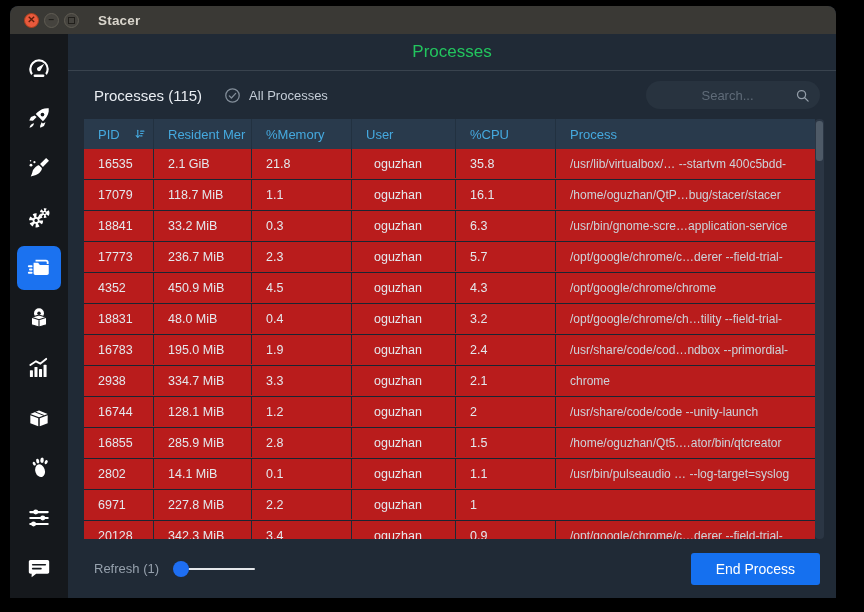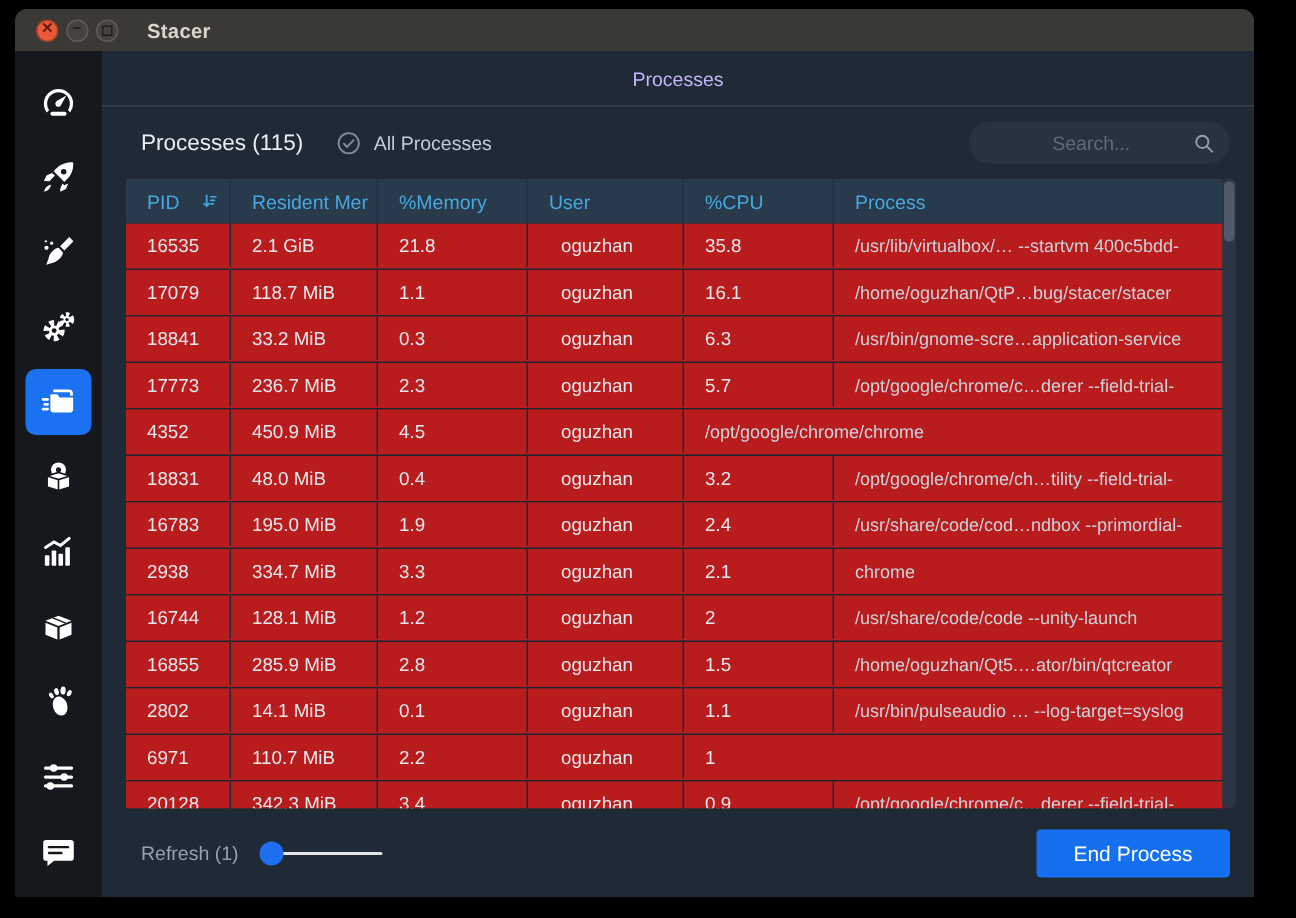--- a/index.html
+++ b/index.html
@@ -39,21 +39,21 @@
     cursor:pointer;flex:0 0 44px;
   }
   .side-item svg{width:26px;height:26px;display:block;}
   .side-item.active{background:#1b72f0;}
   .content{flex:1;display:flex;flex-direction:column;min-width:0;background:#202a36;}
   
   .pagehead{
     height:36px;flex:0 0 36px;display:flex;align-items:center;justify-content:center;
     border-bottom:1px solid #39434e;
   }
-  .pagehead span{color:#c4b5fd;font-size:13px;}
+  .pagehead span{color:#22c55e;font-size:17px;}
   
   .toolbar{height:48px;flex:0 0 48px;display:flex;align-items:center;padding:0 16px 0 26px;}
   .count{color:#e9edf2;font-size:15px;}
   .allproc{display:flex;align-items:center;margin-left:22px;cursor:pointer;}
   .allproc svg{width:17px;height:17px;margin-right:8px;}
   .allproc .lbl{color:#c3ccd6;font-size:13px;}
   .spacer{flex:1;}
   .search{
     width:174px;height:28px;background:#28333f;border-radius:14px;display:flex;align-items:center;
     padding:0 10px 0 14px;box-sizing:border-box;
@@ -311,20 +311,21 @@
     <div class="c c-user">oguzhan</div>
     <div class="c c-pcpu">5.7</div>
     <div class="c c-proc">/opt/google/chrome/c…derer --field-trial-</div>
   </div>
 
   <div class="trow cols">
     <div class="c c-pid">4352</div>
     <div class="c c-mem">450.9 MiB</div>
     <div class="c c-pmem">4.5</div>
     <div class="c c-user">oguzhan</div>
+    <div class="c c-pcpu">4.3</div>
     <div class="c c-proc">/opt/google/chrome/chrome</div>
   </div>
 
   <div class="trow cols">
     <div class="c c-pid">18831</div>
     <div class="c c-mem">48.0 MiB</div>
     <div class="c c-pmem">0.4</div>
     <div class="c c-user">oguzhan</div>
     <div class="c c-pcpu">3.2</div>
     <div class="c c-proc">/opt/google/chrome/ch…tility --field-trial-</div>
@@ -370,21 +371,21 @@
     <div class="c c-pid">2802</div>
     <div class="c c-mem">14.1 MiB</div>
     <div class="c c-pmem">0.1</div>
     <div class="c c-user">oguzhan</div>
     <div class="c c-pcpu">1.1</div>
     <div class="c c-proc">/usr/bin/pulseaudio … --log-target=syslog</div>
   </div>
 
   <div class="trow cols">
     <div class="c c-pid">6971</div>
-    <div class="c c-mem">110.7 MiB</div>
+    <div class="c c-mem">227.8 MiB</div>
     <div class="c c-pmem">2.2</div>
     <div class="c c-user">oguzhan</div>
     <div class="c c-pcpu">1</div>
   </div>
 
   <div class="trow cols">
     <div class="c c-pid">20128</div>
     <div class="c c-mem">342.3 MiB</div>
     <div class="c c-pmem">3.4</div>
     <div class="c c-user">oguzhan</div>

